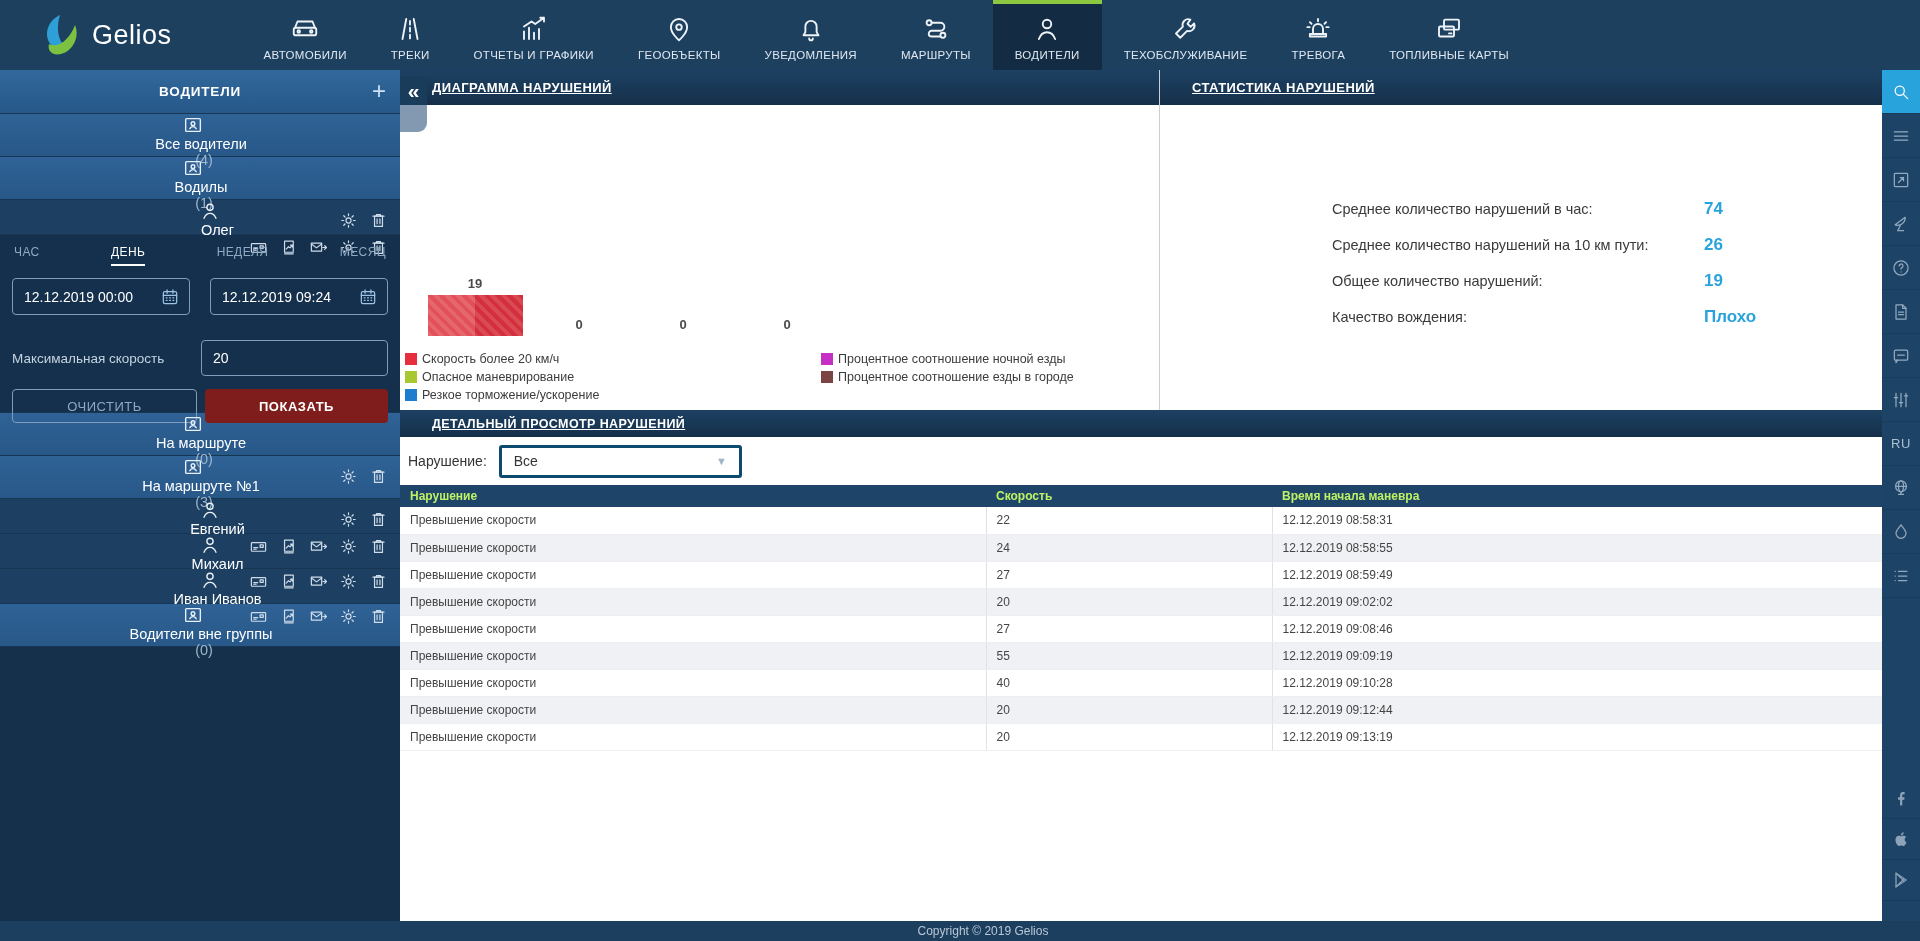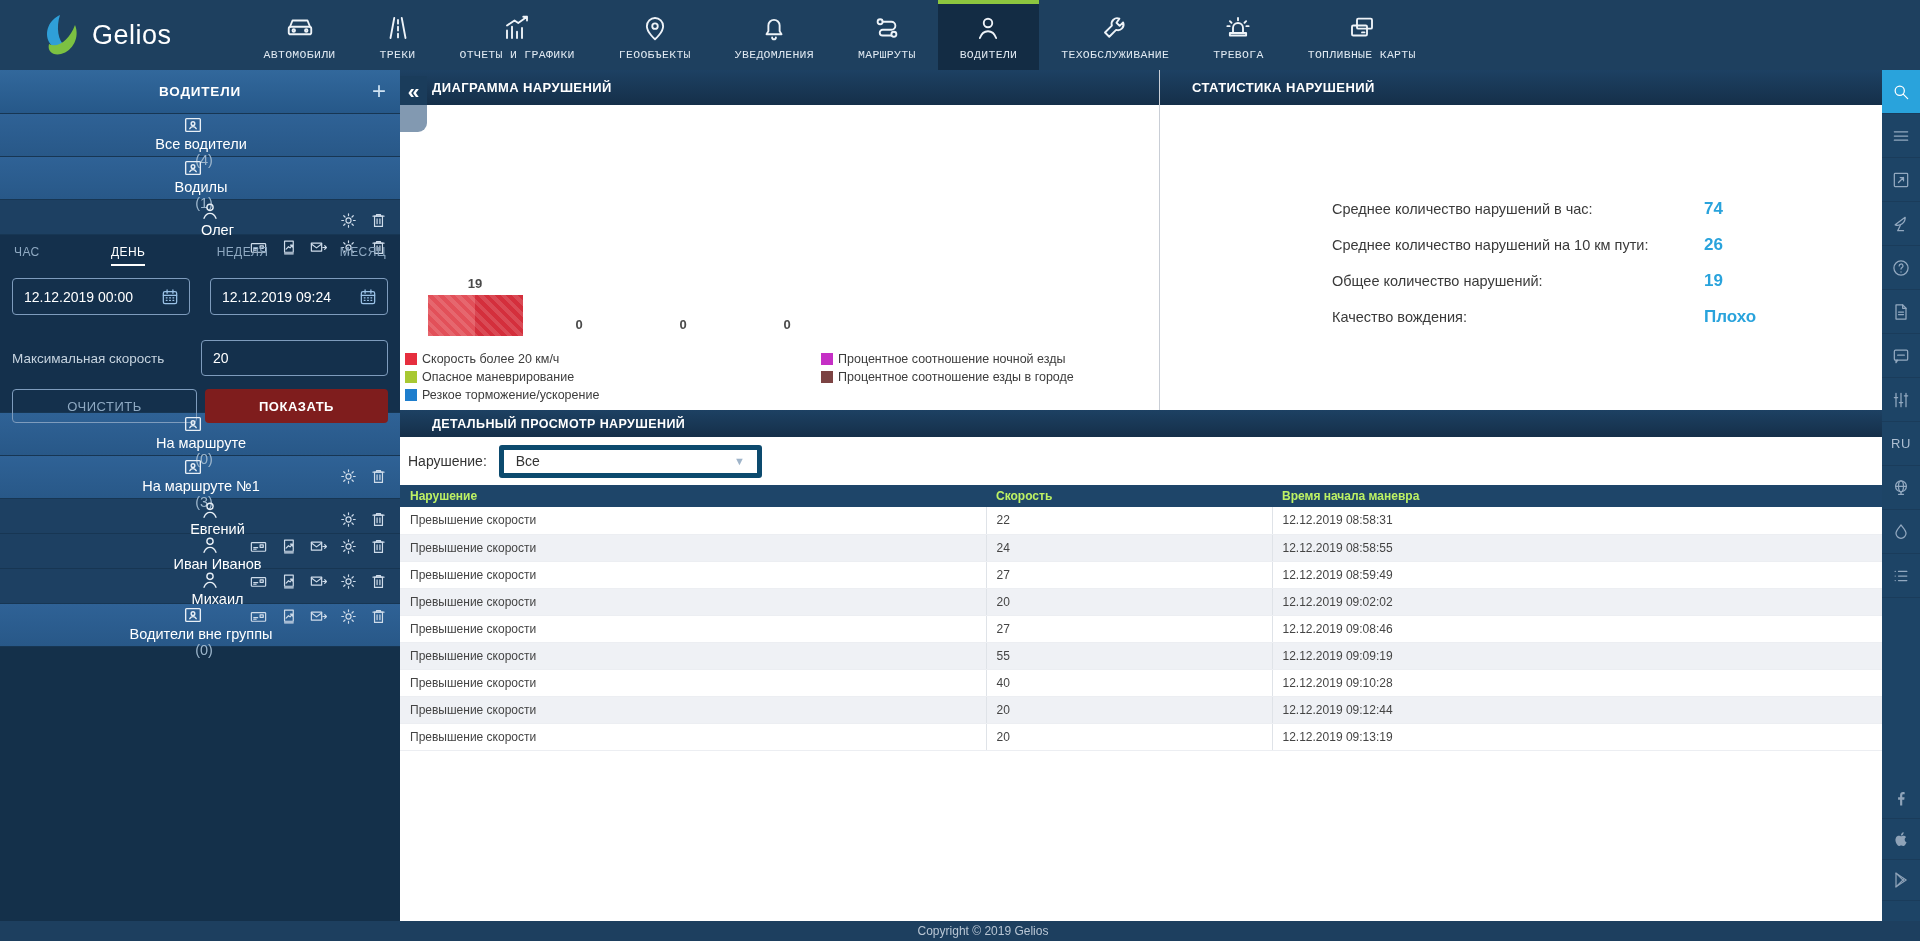--- a/index.html
+++ b/index.html
@@ -4,21 +4,21 @@
 <style>
   * { margin:0; padding:0; box-sizing:border-box; }
   html,body { width:1920px; height:941px; font-family:"Liberation Sans", sans-serif; background:#fff; overflow:hidden; }
   svg { display:block; }
   .ic { stroke:currentColor; fill:none; stroke-width:1.5; stroke-linecap:round; stroke-linejoin:round; }
 
   
   #navbar { position:absolute; left:0; top:0; width:1920px; height:70px; background:#1e405f; display:flex; align-items:stretch; z-index:30; }
   .logo { display:flex; align-items:center; gap:10px; padding:0 40px 0 40px; }
   .logo-text { color:#fff; font-size:27px; font-weight:400; letter-spacing:.5px; }
-  .nav-items { display:flex; align-items:stretch; margin-left:30px;font-family:Liberation Mono, monospace; }
+  .nav-items { display:flex; align-items:stretch; margin-left:30px; }
   .nav-item { display:flex; flex-direction:column; align-items:center; justify-content:center; gap:5px; padding:0 22px; color:#dfe8f1; cursor:pointer; border-top:4px solid transparent; }
   .nav-item .nav-label { font-size:11.5px; letter-spacing:.3px; white-space:nowrap; }
   .nav-item.active { background:#132c44; border-top:4px solid #8dc63f; }
   .nav-ico { width:30px; height:30px; color:#eef3f8; }
 
   
   #sidebar { position:absolute; left:0; top:70px; width:400px; height:851px; background:#14304a; z-index:20; color:#fff; }
   .sb-header { height:44px; background:linear-gradient(180deg,#32689c,#265889); display:flex; align-items:center; justify-content:center; position:relative; border-bottom:1px solid #173653; }
   .sb-title { font-size:13.5px; font-weight:bold; letter-spacing:.8px; }
   .sb-plus { position:absolute; right:14px; top:7px; font-size:24px; font-weight:300; color:#cfe2f2; cursor:pointer; line-height:28px; }
@@ -44,21 +44,21 @@
   .f-speed-label { font-size:13.5px; color:#c6d3df; }
   .f-speed-input { margin-left:auto; width:187px; height:36px; border:1px solid #7e9cbd; border-radius:4px; background:transparent; color:#fff; font-size:14px; padding:0 11px; outline:none; font-family:"Liberation Sans",sans-serif; }
   .f-buttons { display:flex; gap:8px; }
   .btn-clear { flex:1; height:34px; border:1px solid #7e9cbd; border-radius:4px; background:transparent; color:#8ea9c2; font-size:13px; letter-spacing:.5px; cursor:pointer; font-family:"Liberation Sans",sans-serif; }
   .btn-show { flex:1; height:34px; border:none; border-radius:4px; background:#7f1d1d; color:#fff; font-size:13px; font-weight:bold; letter-spacing:.5px; cursor:pointer; font-family:"Liberation Sans",sans-serif; }
 
   
   #main { position:absolute; left:400px; top:70px; width:1482px; height:851px; background:#fff; }
   .top-row { display:flex; height:340px; }
   .panel-header { height:35px; background:linear-gradient(180deg,#1d4163,#152f49); display:flex; align-items:center; padding-left:32px; }
-  .panel-title { color:#fff; font-size:13px; font-weight:bold; letter-spacing:.4px; }
+  .panel-title { color:#fff; font-size:13px; font-weight:bold; letter-spacing:.4px;text-decoration:underline; }
   #diagram-panel { width:760px; border-right:1px solid #c9ced6; position:relative; }
   #collapse-tab { position:absolute; left:0; top:6px; width:27px; height:56px; background:linear-gradient(180deg,#1a3c5b 0%,#1a3c5b 52%,#8299b1 52%,#8299b1 100%); border-radius:0 0 9px 0; z-index:5; cursor:pointer; display:flex; justify-content:center; }
   #collapse-tab span { color:#fff; font-size:21px; font-weight:bold; line-height:30px; }
 
   .plot { position:relative; height:225px; margin-top:6px; }
   .slots { position:absolute; left:23px; bottom:0; display:flex; }
   .slot { width:104px; display:flex; flex-direction:column; justify-content:flex-end; align-items:center; }
   .bar-value { font-size:13px; font-weight:bold; color:#4a4a4a; margin-bottom:4px; }
   .bar { width:95px; height:0; }
   .legend { display:flex; margin-top:16px; padding:0 5px;gap:31px; }
@@ -71,21 +71,21 @@
   .stats-body { padding-top:86px; }
   .stat-row { display:flex; align-items:center; height:36px; padding-left:172px; }
   .stat-label { width:372px; font-size:14.5px; color:#3a3a3a; }
   .stat-value { font-size:17px; font-weight:bold; color:#29a3dc; }
 
   
   #detail-header { height:27px; }
   #detail-header .panel-title { font-size:12.5px; }
   .detail-filter { height:48px; display:flex; align-items:center; padding-left:8px; background:#fff; }
   .detail-filter-label { font-size:14px; color:#333; margin-right:12px; }
-  .dropdown { width:263px; height:33px; border:5px solid #0c4a6e; border-radius:3px; display:flex; align-items:center; padding:0 12px; cursor:pointer; background:#fff; }
+  .dropdown { width:243px; height:33px; border:3px solid #0c4a6e; border-radius:3px; display:flex; align-items:center; padding:0 12px; cursor:pointer; background:#fff; }
   .dropdown-value { font-size:14px; color:#333; }
   .dropdown-chevron { margin-left:auto; color:#9fb4c9; font-size:11px; }
   table.viol { width:100%; border-collapse:collapse; table-layout:fixed; }
   table.viol th { background:#1e4569; color:#bef264; font-size:12px; font-weight:bold; text-align:left; height:22px; padding:0 10px; }
   table.viol td { font-size:12px; color:#444; height:27px; padding:0 10px; border-right:1px solid #dfe3e8; border-bottom:1px solid #eceef2; }
   table.viol td:last-child { border-right:none; }
   table.viol tr:nth-child(even) td { background:#eff1f5; }
   table.viol tbody { border-bottom:1px solid #c9ced6; }
   .col1 { width:586px; } .col2 { width:286px; }
 
@@ -369,45 +369,45 @@
       <svg class="ic act">
           <use href="#i-trash"></use>
         </svg>
     </span>
   </div>
 
   <div class="sb-row driver">
     <svg class="ic row-ico">
         <use href="#i-user"></use>
       </svg>
+    <span class="sb-label">Михаил</span>
+    <span class="sb-actions">
+      <svg class="ic act">
+          <use href="#i-idcard"></use>
+        </svg>
+      <svg class="ic act">
+          <use href="#i-report"></use>
+        </svg>
+      <svg class="ic act">
+          <use href="#i-mailout"></use>
+        </svg>
+      <svg class="ic act">
+          <use href="#i-gear"></use>
+        </svg>
+      <svg class="ic act">
+          <use href="#i-trash"></use>
+        </svg>
+    </span>
+  </div>
+
+  <div class="sb-row driver">
+    <svg class="ic row-ico">
+        <use href="#i-user"></use>
+      </svg>
     <span class="sb-label">Иван Иванов</span>
-    <span class="sb-actions">
-      <svg class="ic act">
-          <use href="#i-idcard"></use>
-        </svg>
-      <svg class="ic act">
-          <use href="#i-report"></use>
-        </svg>
-      <svg class="ic act">
-          <use href="#i-mailout"></use>
-        </svg>
-      <svg class="ic act">
-          <use href="#i-gear"></use>
-        </svg>
-      <svg class="ic act">
-          <use href="#i-trash"></use>
-        </svg>
-    </span>
-  </div>
-
-  <div class="sb-row driver">
-    <svg class="ic row-ico">
-        <use href="#i-user"></use>
-      </svg>
-    <span class="sb-label">Михаил</span>
     <span class="sb-actions">
       <svg class="ic act">
           <use href="#i-idcard"></use>
         </svg>
       <svg class="ic act">
           <use href="#i-report"></use>
         </svg>
       <svg class="ic act">
           <use href="#i-mailout"></use>
         </svg>

